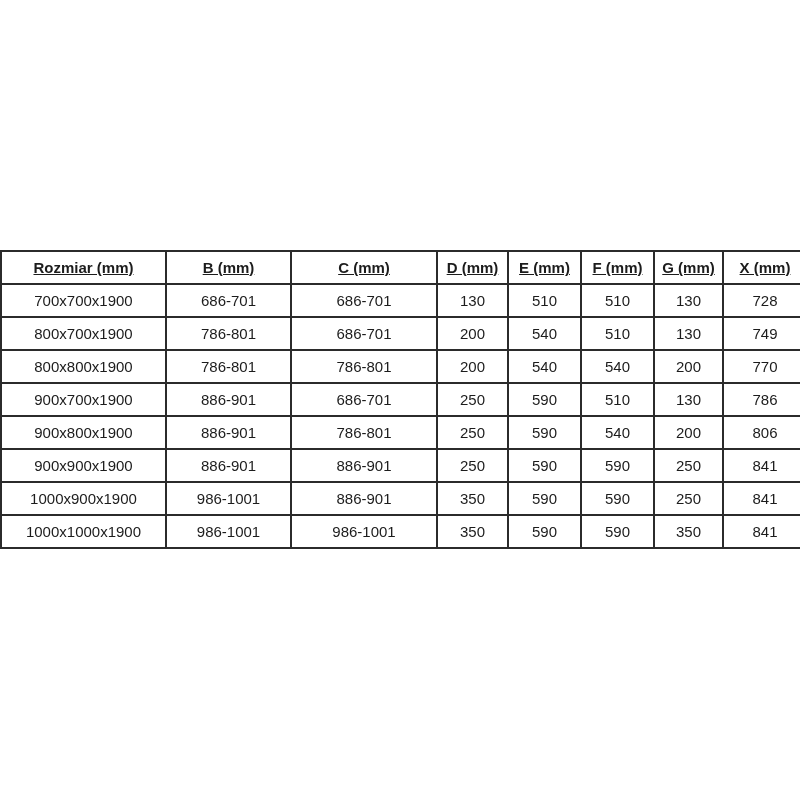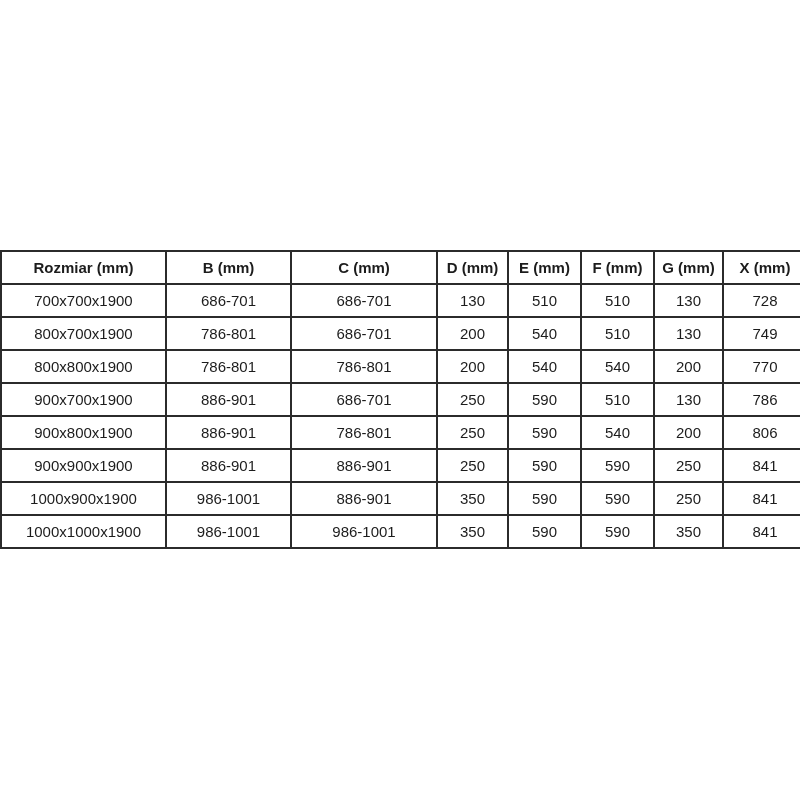--- a/index.html
+++ b/index.html
@@ -34,20 +34,21 @@
     vertical-align: middle;
     height: 31px;
     padding: 0 2px;
     font-size: 15px;
     line-height: 1;
     overflow: hidden;
     white-space: nowrap;
   }
   table.spec th {
     font-weight: bold;
+    text-decoration: underline;
   }
   
   col.c1 { width: 165px; }
   col.c2 { width: 125px; }
   col.c3 { width: 146px; }
   col.c4 { width: 71px;  }
   col.c5 { width: 73px;  }
   col.c6 { width: 73px;  }
   col.c7 { width: 69px;  }
   col.c8 { width: 84px;  }

